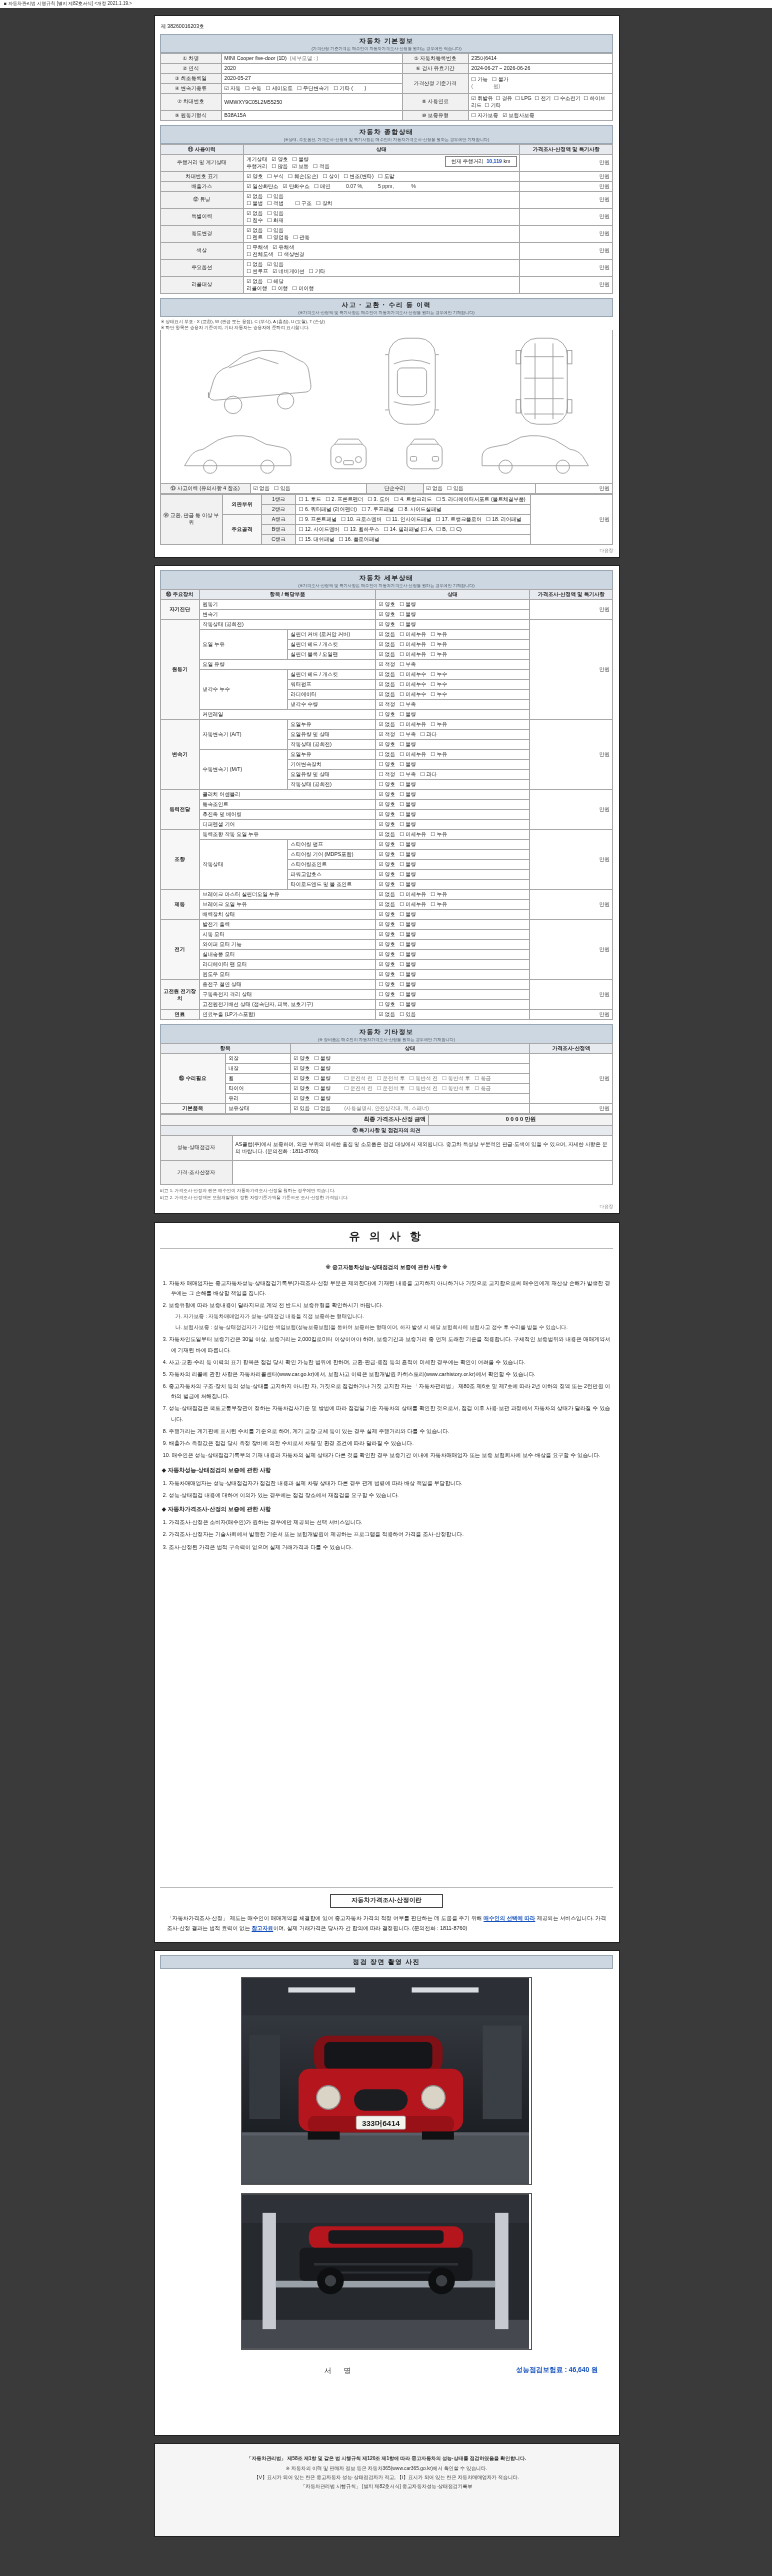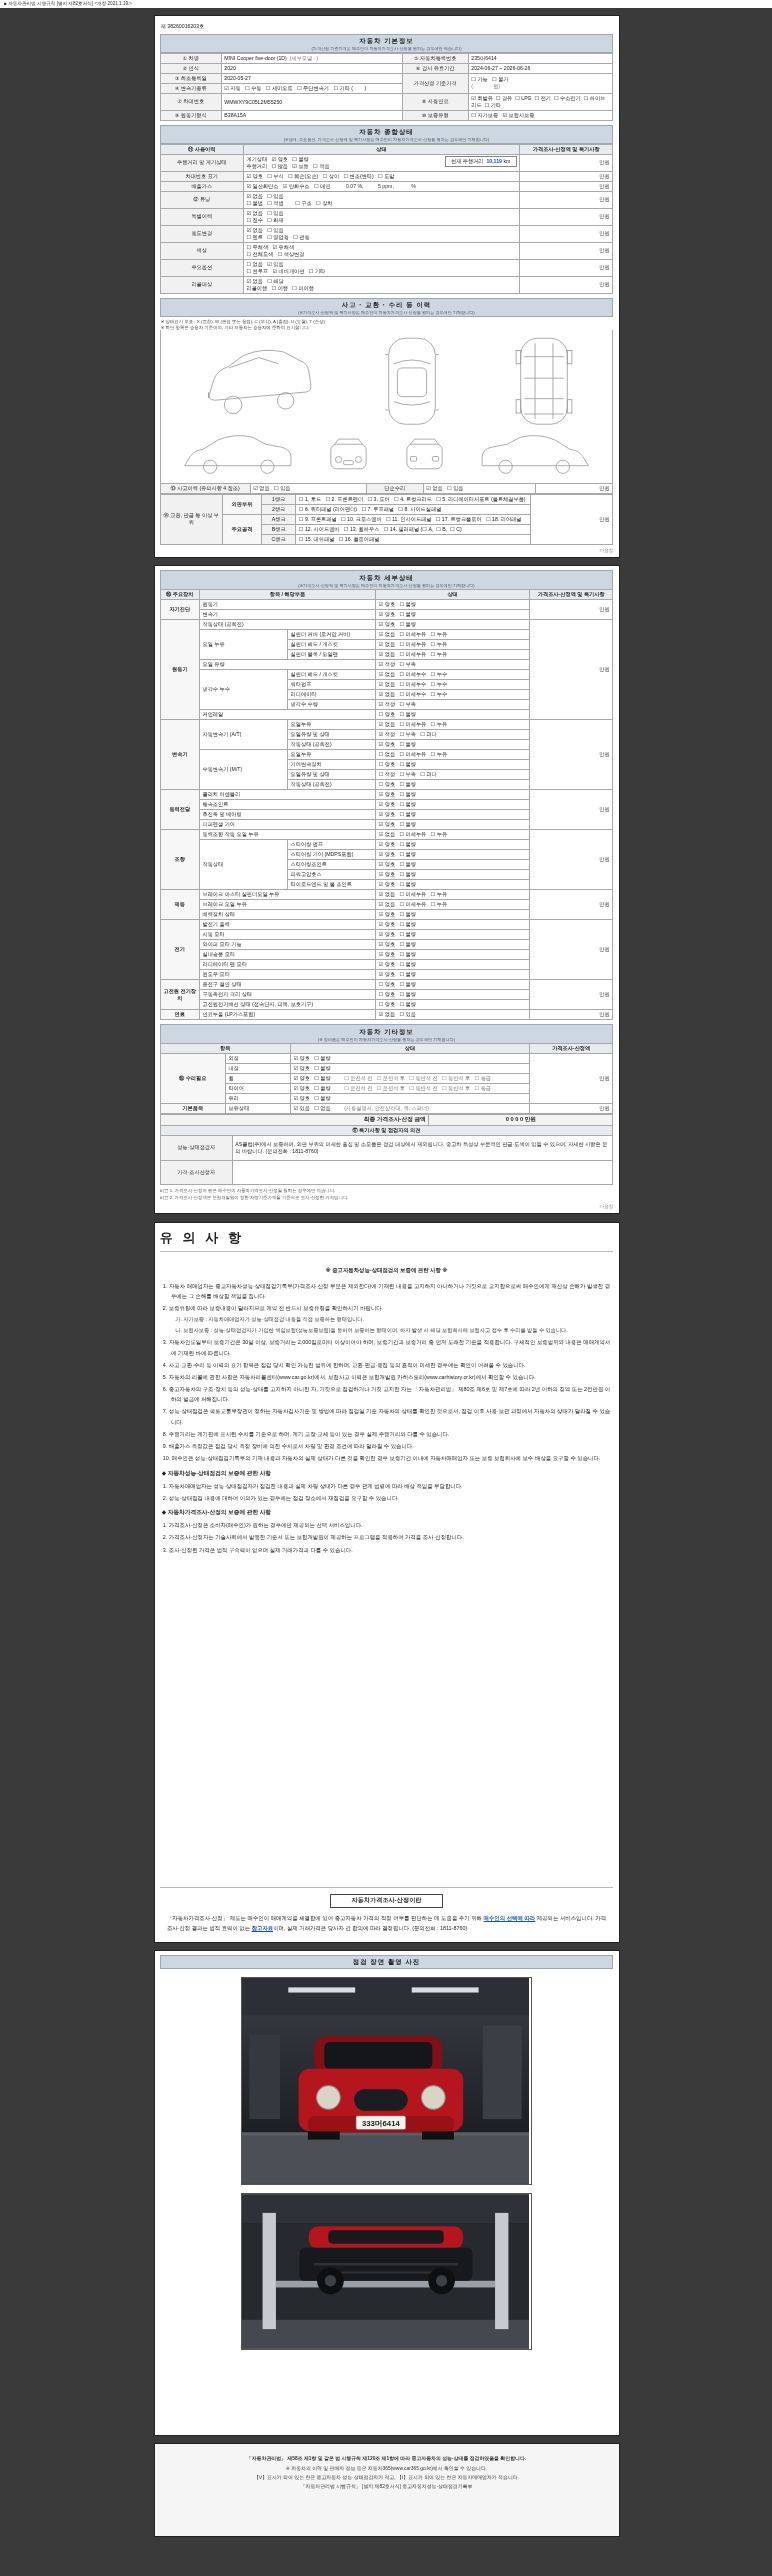--- a/index.html
+++ b/index.html
@@ -31,21 +31,21 @@
   .dim{color:#777;}
   .mbox{float:right;border:0.5px solid #888;background:#fff;padding:1px 5.2px;font-size:5.2px;}
   .vals{margin-left:15.5px;color:#333;}
   .legend{font-size:4.4px;color:#444;margin:1.5px 1px 0;}
   .diagrams{border:0.5px solid #a9a9a9;border-top:none;padding:4.1px 3.1px;text-align:center;}
   .drow{display:flex;justify-content:space-around;align-items:center;}
   svg.diag{stroke:#9a9a9a;fill:none;stroke-width:1.6;}
   .nextpage{text-align:right;font-size:4.6px;color:#888;margin-top:3.1px;}
   .finalrow td{background:#f3f3f3;font-weight:bold;font-size:5.7px;}
   .notes-block{font-size:4.4px;color:#555;margin-top:2.6px;line-height:1.5;}
-  .ntitle{font-weight:bold;font-size:13px;letter-spacing:3.1px;
+  .ntitle{text-align:center;font-weight:bold;font-size:11px;letter-spacing:3.1px;
           border-bottom:0.5px solid #bbb;padding:2.1px 0 4.1px;margin-bottom:12px;}
   .nsub{text-align:center;font-weight:bold;font-size:5.4px;margin:3.1px 0 5.2px;}
   .ni{font-size:5.4px;line-height:1.95;padding-left:8.2px;text-indent:-8.2px;margin:1.5px 3.1px;text-align:justify;}
   .nsubitem{font-size:5.2px;line-height:1.9;margin:0.5px 3.1px 0.5px 15.5px;color:#333;text-align:justify;}
   .nheading{font-weight:bold;font-size:5.7px;margin:6.2px 2.1px 3.1px;}
   .pricebox{margin-top:auto;border-top:0.5px solid #bbb;padding:6.2px 4.1px 3.1px;text-align:center;}
   .pricebox .btit{display:inline-block;border:0.8px solid #444;padding:1.5px 20.6px;font-weight:bold;font-size:6.2px;margin-bottom:4.1px;}
   .pricebox p{font-size:5.4px;line-height:1.9;text-align:justify;margin:1px 3.1px;}
   .photo{width:289px;margin:8px auto;border:0.5px solid #555;font-size:0;}
   .signrow{display:flex;align-items:center;justify-content:space-between;padding:7.2px 15.5px 3.1px;}
@@ -658,20 +658,24 @@
           <line x1="140" y1="136" x2="420" y2="136" stroke="#2e3237" stroke-width="5"></line>
           <line x1="160" y1="152" x2="400" y2="152" stroke="#2e3237" stroke-width="4"></line>
           <circle cx="172" cy="168" r="26" fill="#0e0f11"></circle>
             <circle cx="172" cy="168" r="11" fill="#3d4045"></circle>
           <circle cx="388" cy="168" r="26" fill="#0e0f11"></circle>
             <circle cx="388" cy="168" r="11" fill="#3d4045"></circle>
         </g>
       </svg>
     </div>
 
+    <div class="signrow">
+      <span class="signlabel">서 명</span>
+      <span class="fee blue"><span>성능점검보험료 :</span> <span>46,640</span> <span>원</span></span>
+    </div>
   </div>
 
   <div class="panel panelF">
     <div class="footer-lines" id="footer-lines">
         <div class="f0">「자동차관리법」 제58조 제1항 및 같은 법 시행규칙 제120조 제1항에 따라 중고자동차의 성능·상태를 점검하였음을 확인합니다.</div>
         <div class="">※ 자동차의 이력 및 판매자 정보 등은 자동차365(www.car365.go.kr)에서 확인할 수 있습니다.</div>
         <div class="">【Ⅴ】표시가 되어 있는 란은 중고자동차 성능·상태점검자가 적고, 【Ⅰ】표시가 되어 있는 란은 자동차매매업자가 적습니다.</div>
         <div class="">「자동차관리법 시행규칙」 [별지 제82호서식] 중고자동차성능·상태점검기록부</div>
       </div>
   </div>

